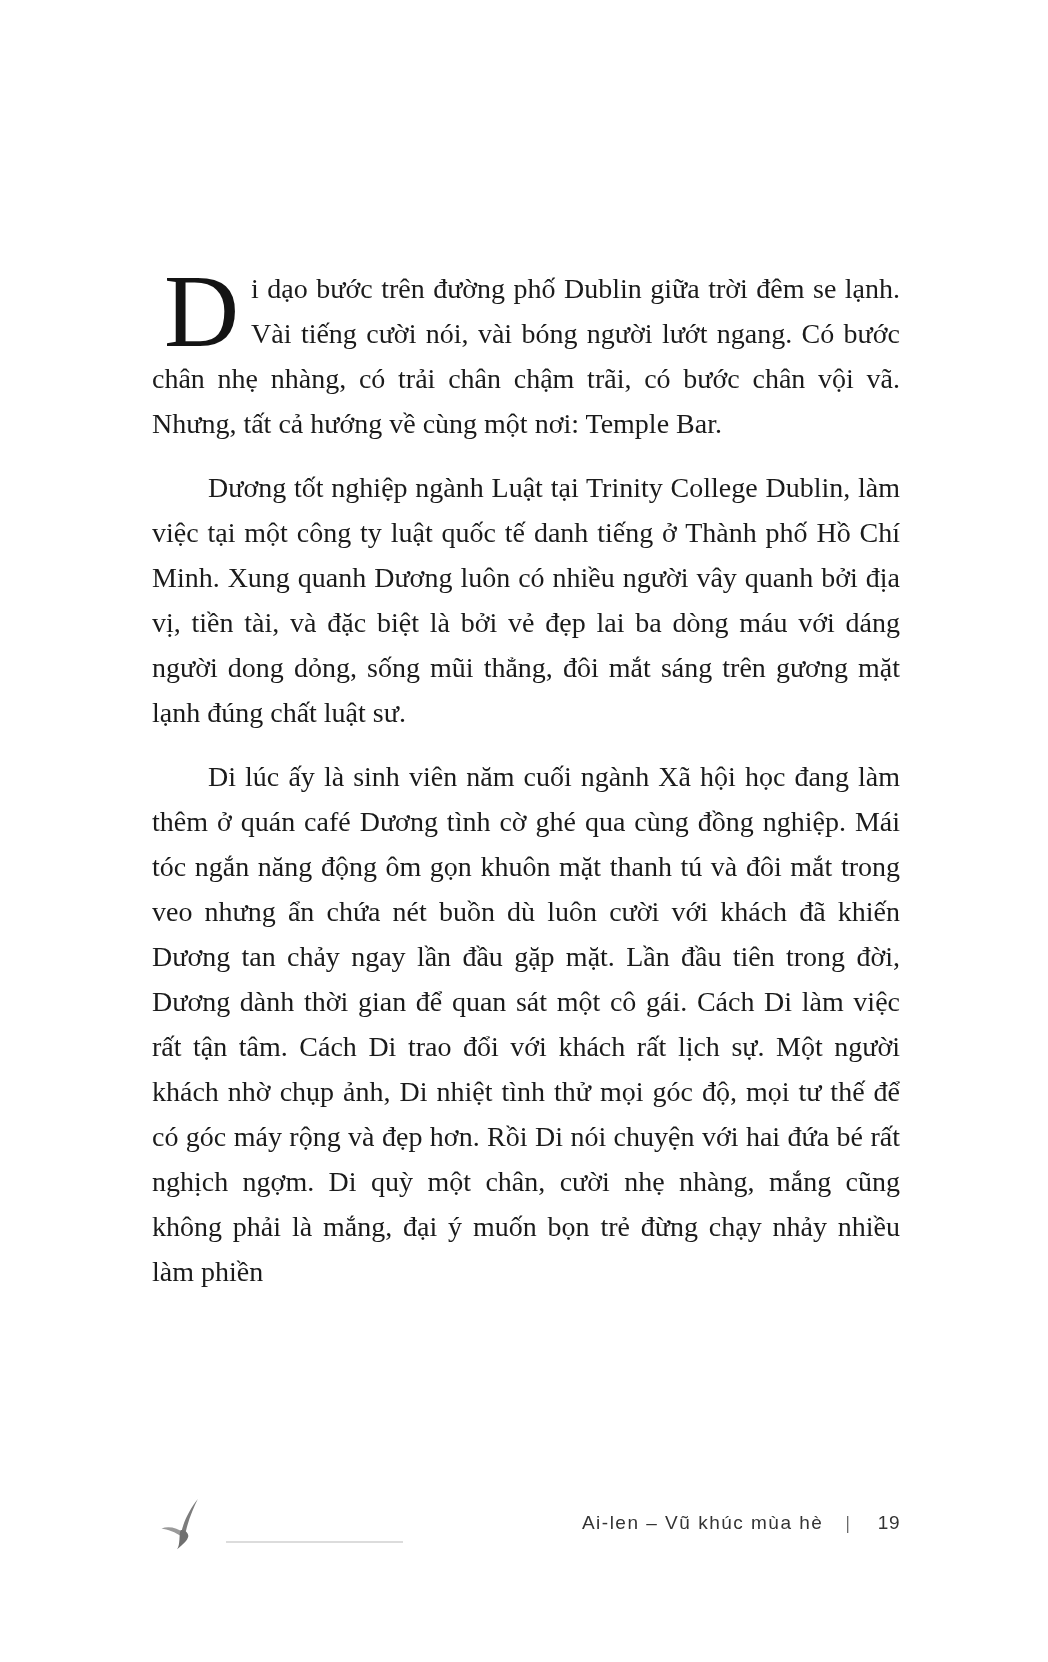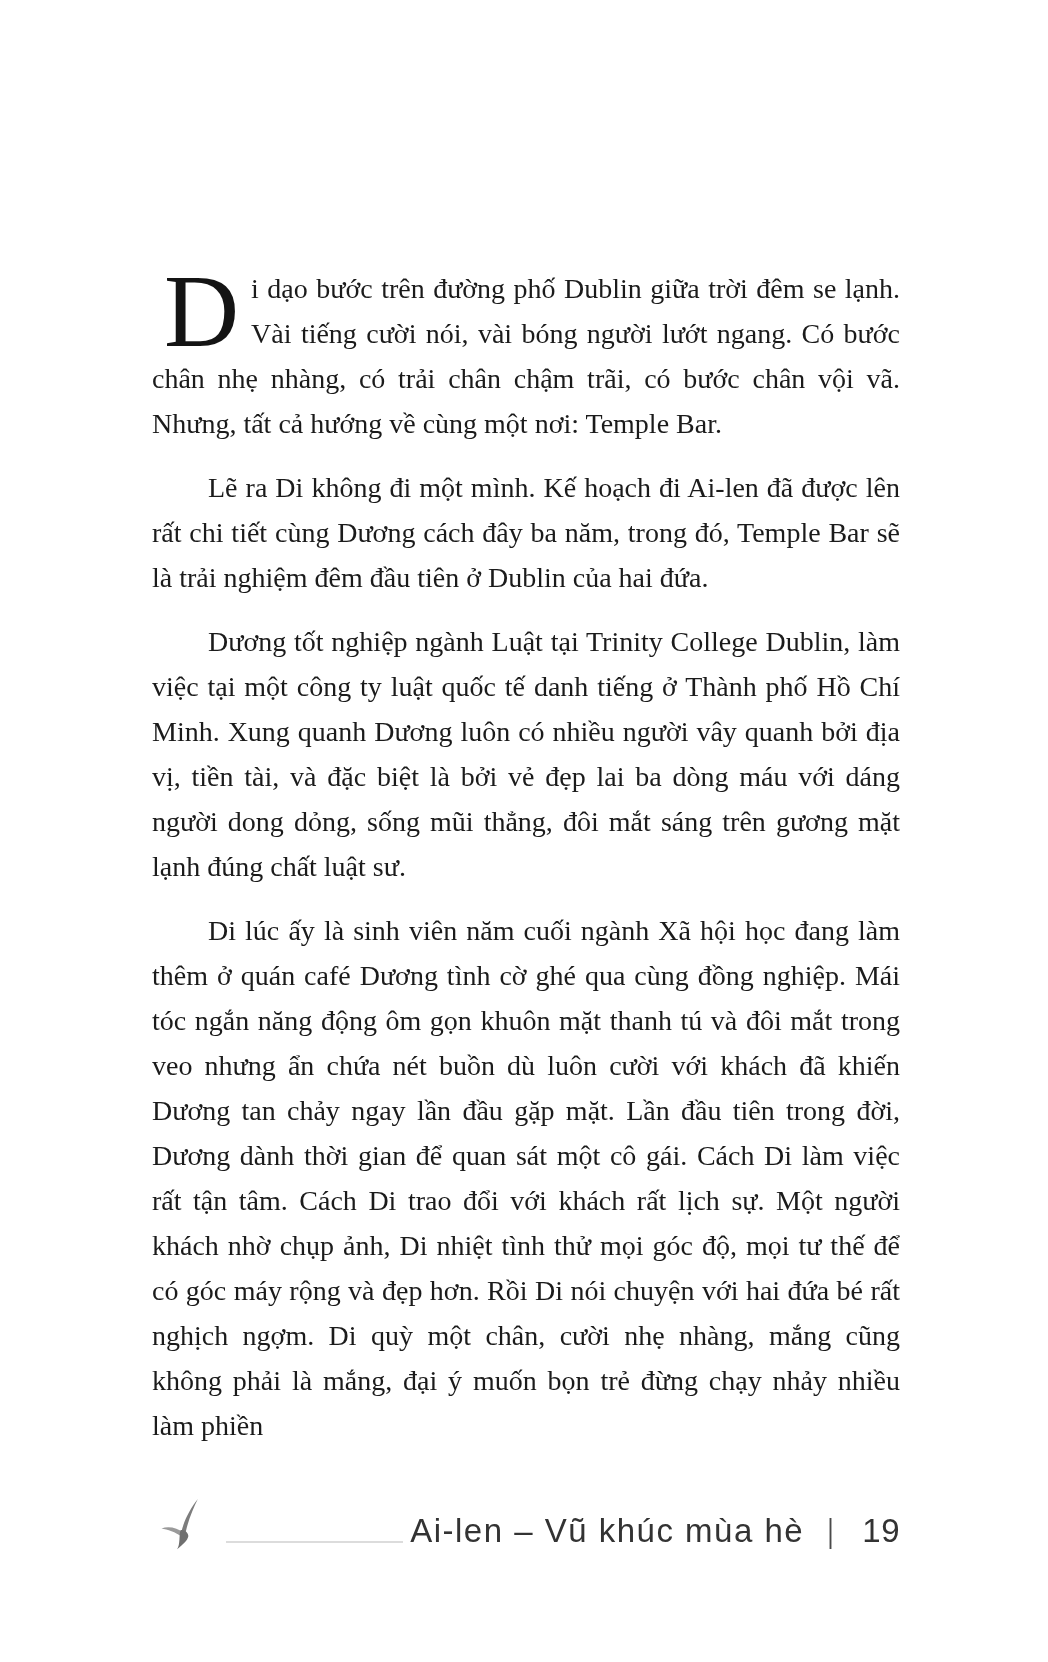--- a/index.html
+++ b/index.html
@@ -45,44 +45,41 @@
     background: #dcdcdc;
   }
   .footer-text {
     position: absolute;
     left: 152px;
     top: 1512px;
     width: 748px;
     text-align: right;
     font-family: "Liberation Sans", "DejaVu Sans", sans-serif;
     font-weight: 400;
-    font-size: 33px;
+    font-size: 19px;
     letter-spacing: 1.5px;
     color: #333333;
   }
   .footer-text .sep {
     display: inline-block;
     margin: 0 26px 0 22px;
     color: #4a4a4a;
     transform: scaleX(0.7);
   }
   .footer-text .pagenum { letter-spacing: 0.5px; }
 </style>
 </head>
 <body>
 
 <div class="page">
 
   <main class="body-text">
     <p class="para first">
       <span class="dropcap">D</span>
       <span>i dạo bước trên đường phố Dublin giữa trời đêm se lạnh. Vài tiếng cười nói, vài bóng người lướt ngang. Có bước chân nhẹ nhàng, có trải chân chậm trãi, có bước chân vội vã. Nhưng, tất cả hướng về cùng một nơi: Temple Bar.</span>
-    </p>
-    <p class="para indent">
-      <span>Lẽ ra Di không đi một mình. Kế hoạch đi Ai-len đã được lên rất chi tiết cùng Dương cách đây ba năm, trong đó, Temple Bar sẽ là trải nghiệm đêm đầu tiên ở Dublin của hai đứa.</span>
     </p>
     <p class="para indent">
       <span>Dương tốt nghiệp ngành Luật tại Trinity College Dublin, làm việc tại một công ty luật quốc tế danh tiếng ở Thành phố Hồ Chí Minh. Xung quanh Dương luôn có nhiều người vây quanh bởi địa vị, tiền tài, và đặc biệt là bởi vẻ đẹp lai ba dòng máu với dáng người dong dỏng, sống mũi thẳng, đôi mắt sáng trên gương mặt lạnh đúng chất luật sư.</span>
     </p>
     <p class="para indent">
       <span>Di lúc ấy là sinh viên năm cuối ngành Xã hội học đang làm thêm ở quán café Dương tình cờ ghé qua cùng đồng nghiệp. Mái tóc ngắn năng động ôm gọn khuôn mặt thanh tú và đôi mắt trong veo nhưng ẩn chứa nét buồn dù luôn cười với khách đã khiến Dương tan chảy ngay lần đầu gặp mặt. Lần đầu tiên trong đời, Dương dành thời gian để quan sát một cô gái. Cách Di làm việc rất tận tâm. Cách Di trao đổi với khách rất lịch sự. Một người khách nhờ chụp ảnh, Di nhiệt tình thử mọi góc độ, mọi tư thế để có góc máy rộng và đẹp hơn. Rồi Di nói chuyện với hai đứa bé rất nghịch ngợm. Di quỳ một chân, cười nhẹ nhàng, mắng cũng không phải là mắng, đại ý muốn bọn trẻ đừng chạy nhảy nhiều làm phiền</span>
     </p>
   </main>
 
   <footer class="page-footer">

